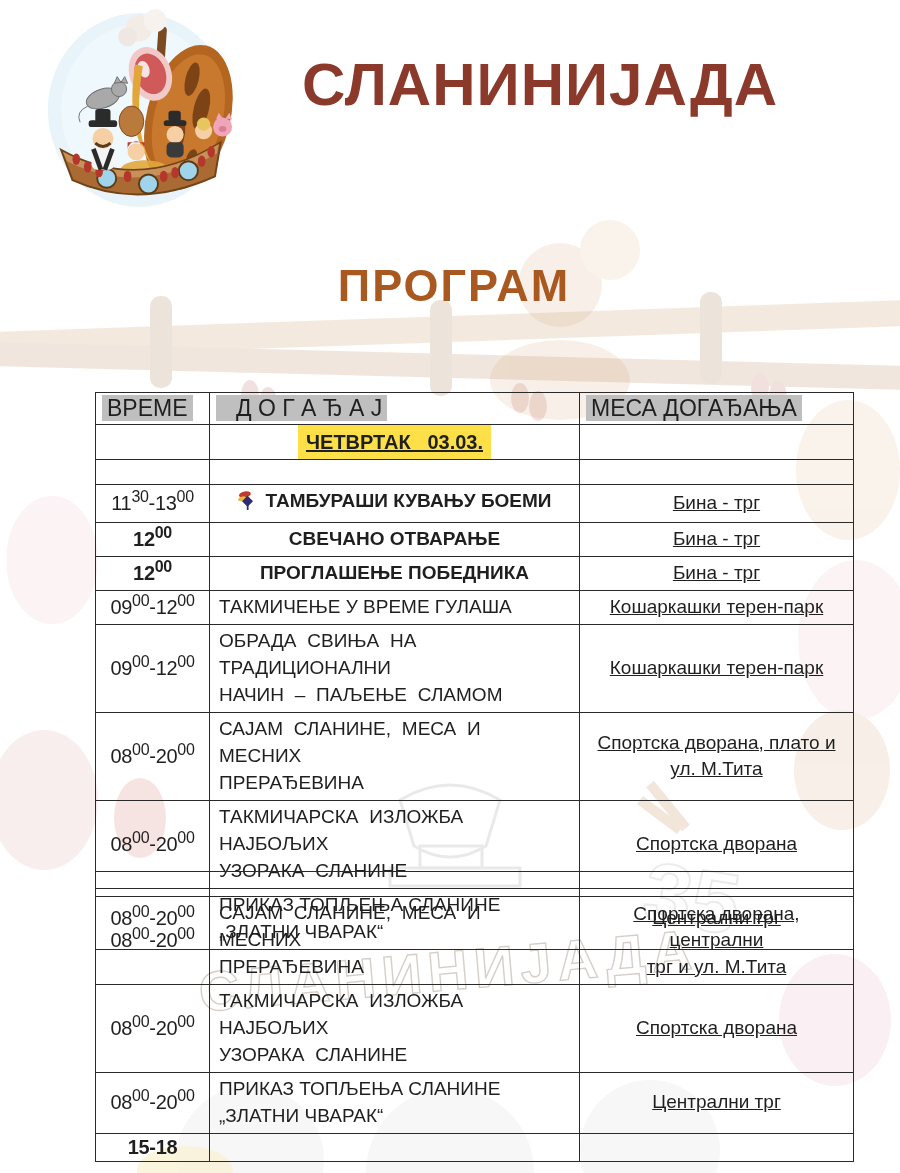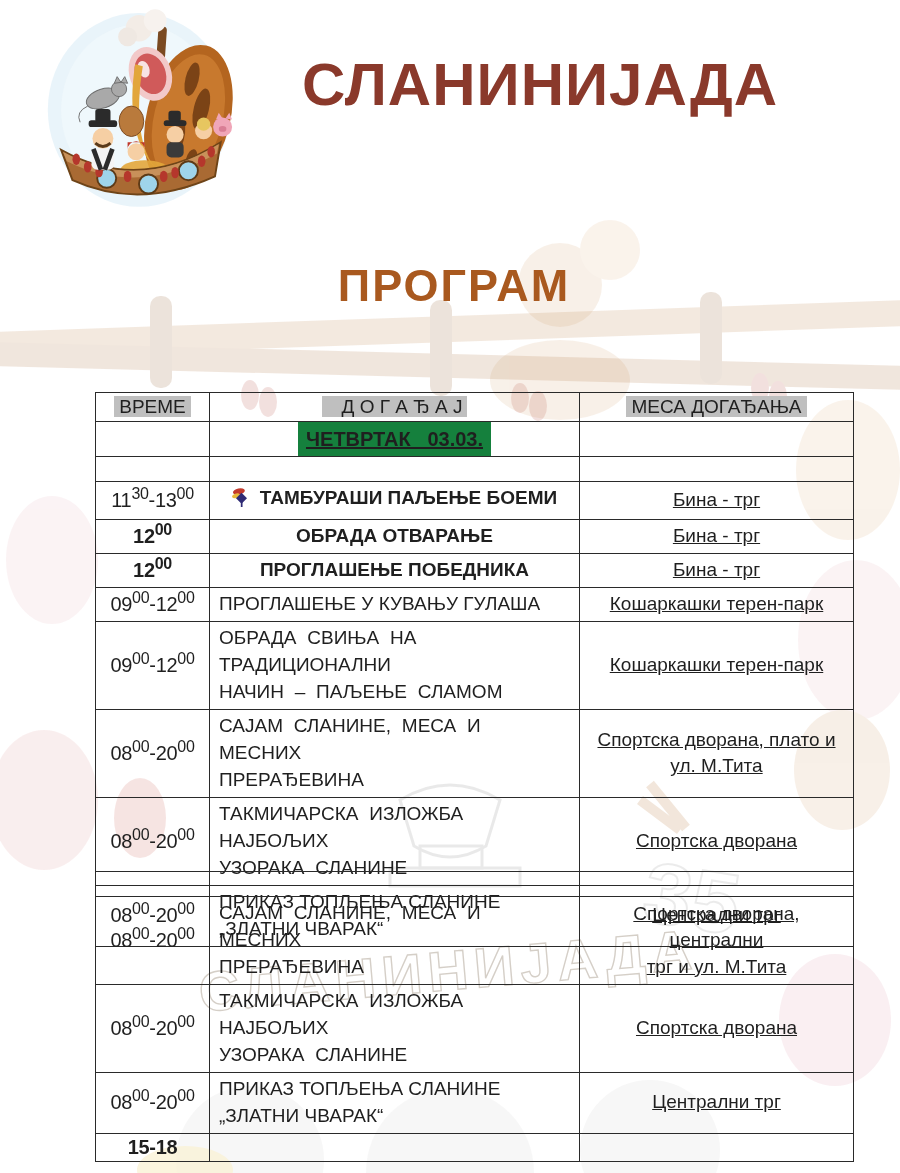--- a/index.html
+++ b/index.html
@@ -8,25 +8,25 @@
   .bg-art{position:absolute;left:0;top:0;z-index:0;}
   .logo{position:absolute;left:44px;top:6px;z-index:2;}
   .title{position:absolute;left:245px;top:50px;width:590px;margin:0;text-align:center;
          font-size:60px;font-weight:700;letter-spacing:1px;z-index:2;}
   .program{position:absolute;left:0;top:256px;width:900px;margin:4px;text-align:center;
          font-size:45px;font-weight:700;letter-spacing:2px;z-index:2;}
   table.program-table{position:absolute;left:95px;width:758px;border-collapse:collapse;
          z-index:2;font-size:19px;table-layout:fixed;}
   .t1{top:392px}.t2{top:871px}
   th,td{border:1.6px solid #2a2a2a;padding:2px 6px;vertical-align:middle;overflow:hidden;}
-  th{font-weight:400;height:24px;text-align:center;font-size:19px;}
+  th{font-weight:400;height:24px;text-align:left;font-size:23px;}
   .hl{background:#bfbfbf;padding:0 5px;}
   .sp{white-space:pre;padding-left:20px;}
   .day-row td{height:30px;text-align:center;}
-  .day-label{background:#15803d;font-weight:700;text-decoration:underline;white-space:pre;
+  .day-label{background:#fde047;font-weight:700;text-decoration:underline;white-space:pre;
          padding:16px 8px;font-size:20px;}
   .spacer-row td{height:20px;}
   .time-cell{text-align:center;font-size:20px;white-space:nowrap;letter-spacing:-0.3px;}
   .time-cell sup{font-size:16px;line-height:0;}
   .bold{font-weight:700;}
   .event-cell{white-space:pre-line;line-height:1.42;padding:3px 9px;}
   .bold-center{font-weight:700;text-align:center;}
   .bold-left{font-weight:700;padding-left:34px;}
   .spread{word-spacing:5.5px;margin-top:20px;}
   .loc-cell{text-align:center;white-space:pre-line;line-height:1.4;text-decoration:underline;}
@@ -182,36 +182,36 @@
           <td></td>
           <td></td>
         </tr>
         <tr>
           <td class="time-cell">11<sup>30</sup>-13<sup>00</sup></td>
           <td class="event-cell bold-center"><span class="marker-icon"><svg width="19" height="21" viewBox="0 0 22 24">
                 <ellipse cx="8" cy="5" rx="7" ry="3.6" fill="#C23A2C" transform="rotate(-12 8 5)"></ellipse>
                 <ellipse cx="4.5" cy="10" rx="4.5" ry="2.6" fill="#E8B93A" transform="rotate(-18 4.5 10)"></ellipse>
                 <rect x="6.5" y="8.5" width="9" height="9" fill="#2F2B75" transform="rotate(45 11 13)"></rect>
                 <rect x="10.2" y="16.5" width="2" height="6.5" fill="#2F2B75"></rect>
-              </svg></span><span>ТАМБУРАШИ  ПАЉЕЊЕ БОЕМИ</span></td>
+              </svg></span><span>ТАМБУРАШИ  КУВАЊУ БОЕМИ</span></td>
           <td class="loc-cell"><span>Бина - трг</span></td>
         </tr>
         <tr>
           <td class="time-cell bold">12<sup>00</sup></td>
-          <td class="event-cell bold-center"><span>ОБРАДА ОТВАРАЊЕ</span></td>
+          <td class="event-cell bold-center"><span>СВЕЧАНО ОТВАРАЊЕ</span></td>
           <td class="loc-cell"><span>Бина - трг</span></td>
         </tr>
         <tr>
           <td class="time-cell bold">12<sup>00</sup></td>
           <td class="event-cell bold-center"><span>ПРОГЛАШЕЊЕ ПОБЕДНИКА</span></td>
           <td class="loc-cell"><span>Бина - трг</span></td>
         </tr>
         <tr>
           <td class="time-cell">09<sup>00</sup>-12<sup>00</sup></td>
-          <td class="event-cell left"><span>ПРОГЛАШЕЊЕ У КУВАЊУ ГУЛАША</span></td>
+          <td class="event-cell left"><span>ТАКМИЧЕЊЕ У ВРЕМЕ ГУЛАША</span></td>
           <td class="loc-cell"><span>Кошаркашки терен-парк</span></td>
         </tr>
         <tr>
           <td class="time-cell">09<sup>00</sup>-12<sup>00</sup></td>
           <td class="event-cell spread"><span>ОБРАДА СВИЊА НА ТРАДИЦИОНАЛНИ
 НАЧИН – ПАЉЕЊЕ СЛАМОМ</span></td>
           <td class="loc-cell"><span>Кошаркашки терен-парк</span></td>
         </tr>
         <tr>
           <td class="time-cell">08<sup>00</sup>-20<sup>00</sup></td>

